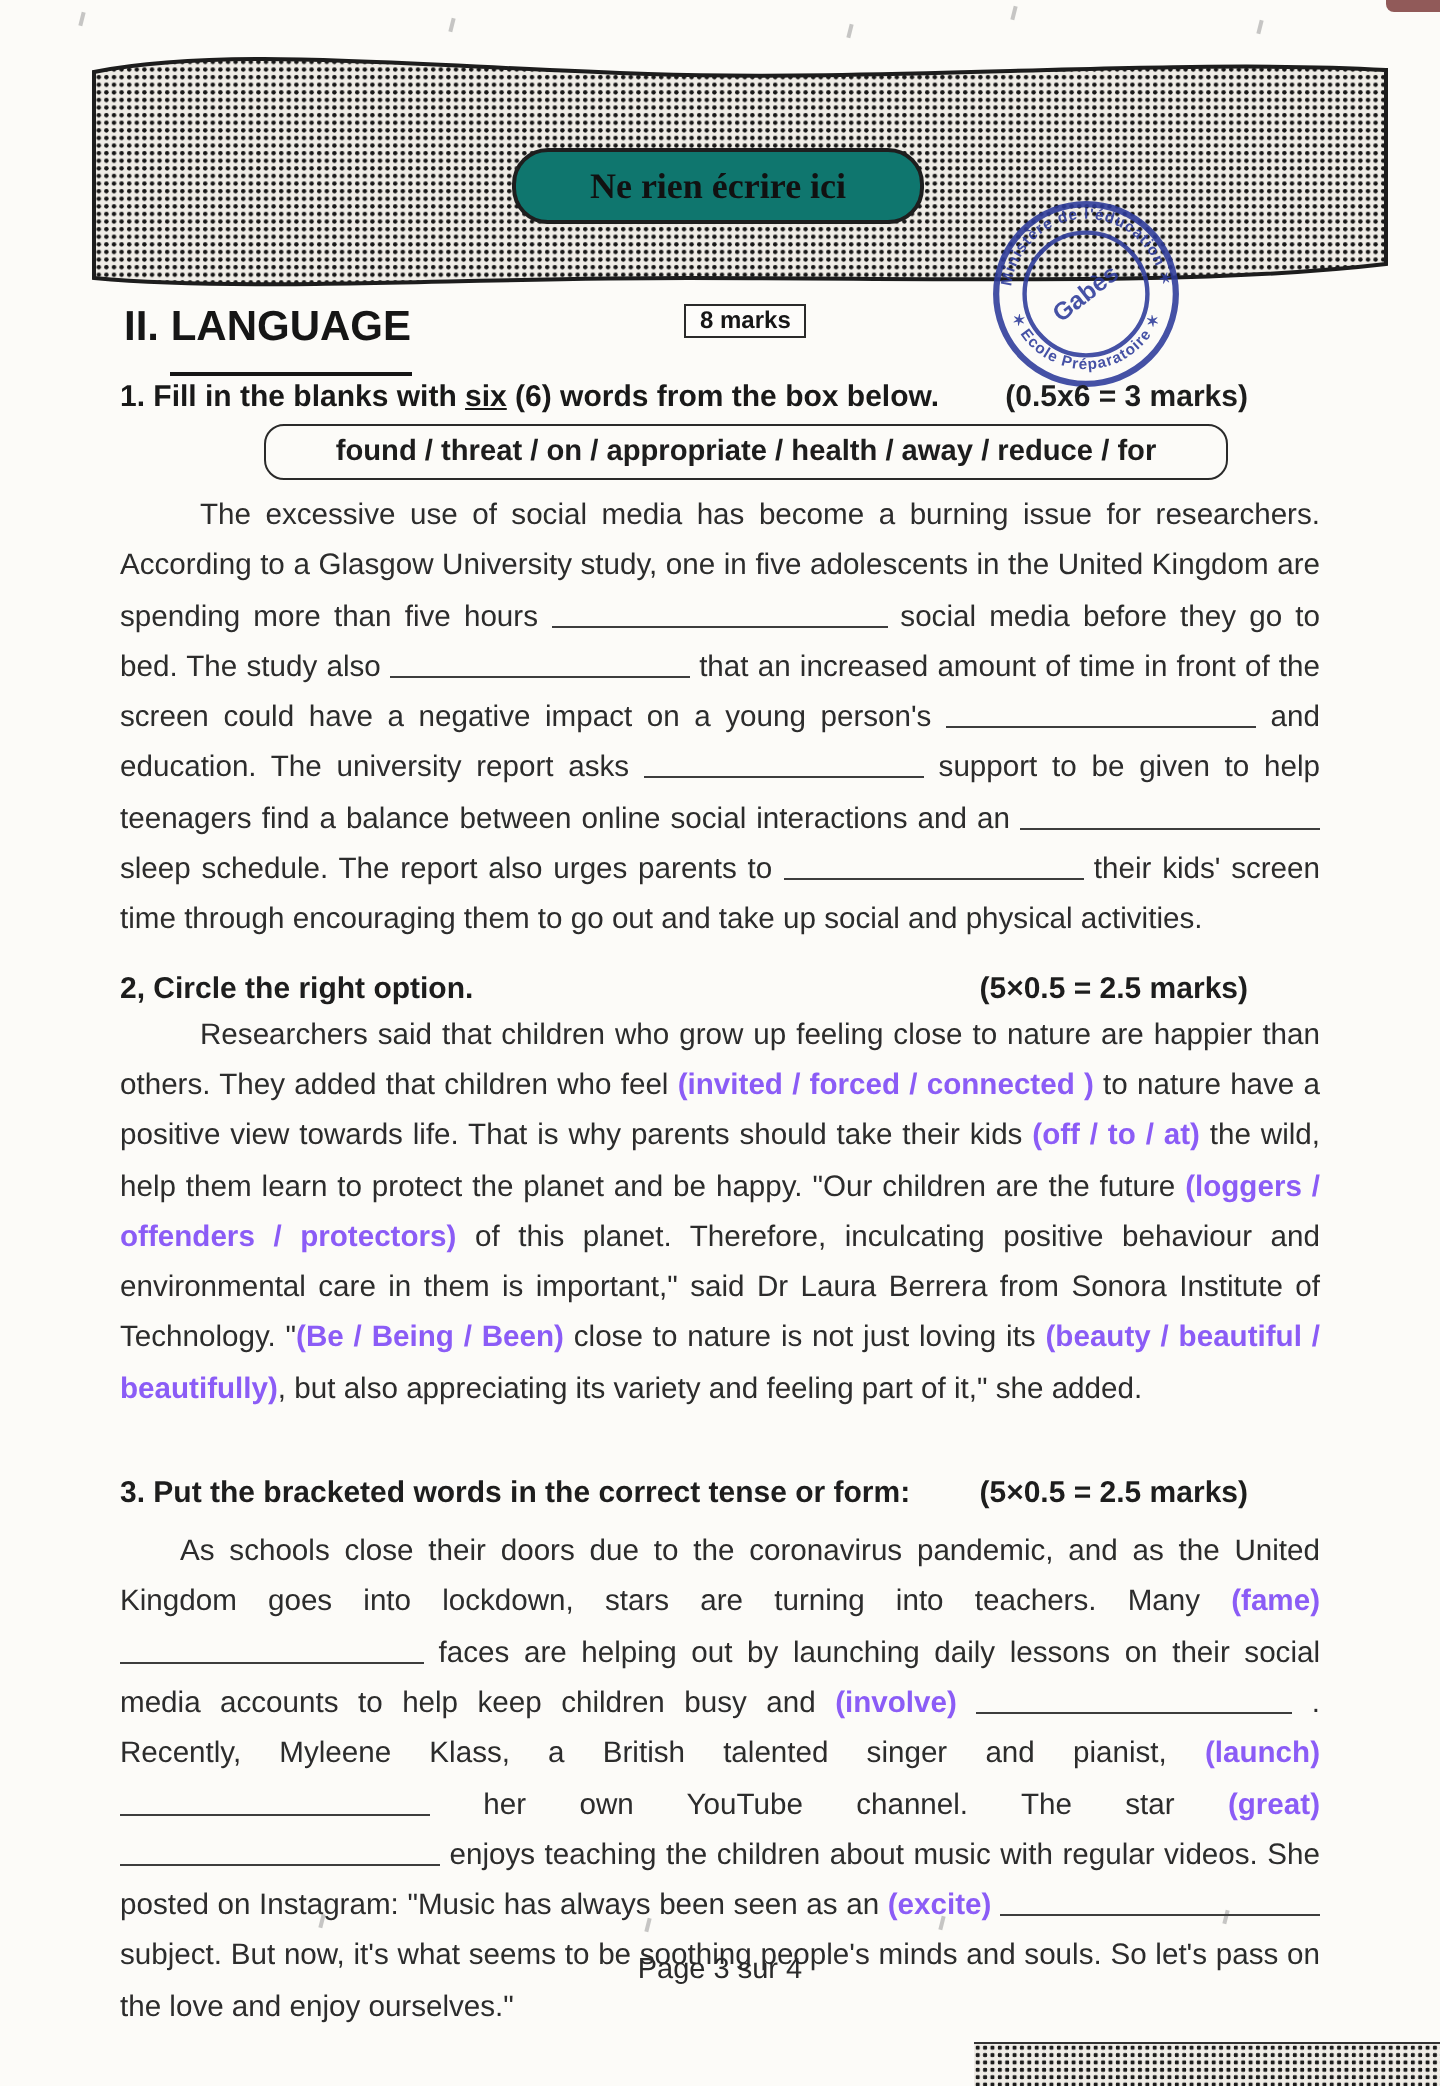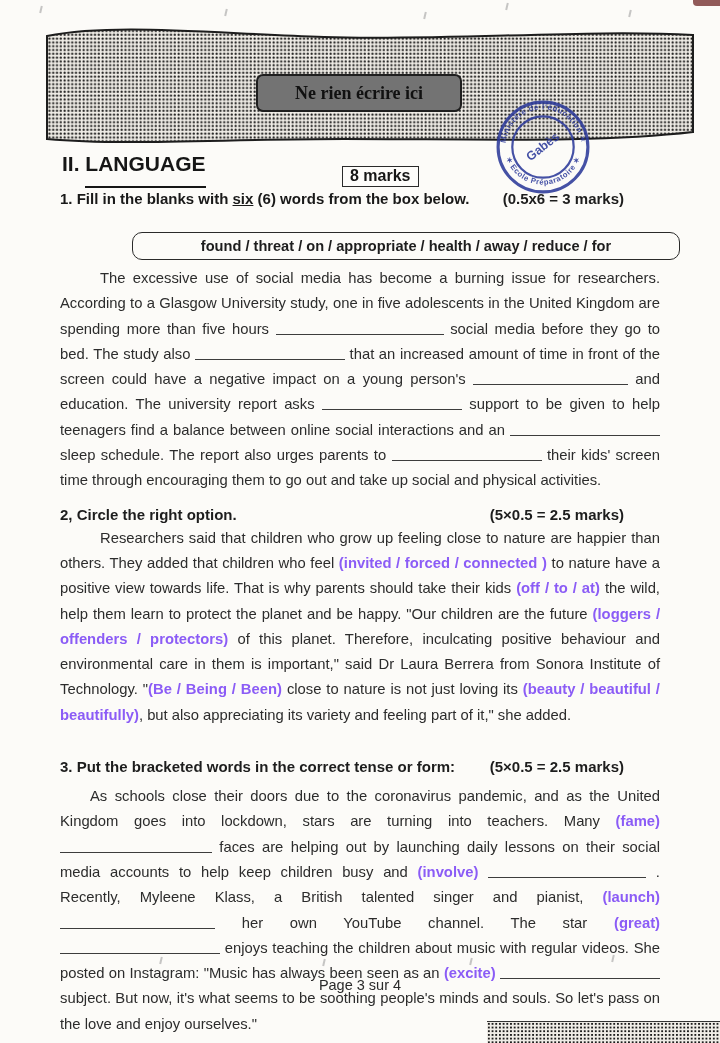--- a/index.html
+++ b/index.html
@@ -5,38 +5,38 @@
   html,body{margin:0;padding:0;}
   body{width:720px;height:1043px;background:#e9e7e3;font-family:"Liberation Sans", sans-serif;}
   .page{position:relative;width:720px;height:1043px;background:#fcfbf8;overflow:hidden;color:#2c2c2c;}
 
   
   .tick{position:absolute;width:2px;height:7px;background:#8f8f8f;opacity:.5;transform:rotate(14deg);}
   .corner-mark{position:absolute;top:0;right:0;width:27px;height:6px;background:#6d2424;opacity:.75;border-bottom-left-radius:4px;}
 
   
   .banner-wrap{position:absolute;left:44px;top:18px;width:652px;height:134px;}
-  .note-box{position:absolute;left:212px;top:56px;width:202px;height:34px;background:#737373;border:2px solid #1e1e1e;border-radius:7px;display:flex;align-items:center;justify-content:center;font-family:"Liberation Serif", serif;font-weight:700;font-size:18px;color:#111;}
+  .note-box{position:absolute;left:212px;top:56px;width:202px;height:34px;background:#0f766e;border:2px solid #1e1e1e;border-radius:18px;display:flex;align-items:center;justify-content:center;font-family:"Liberation Serif", serif;font-weight:700;font-size:18px;color:#111;}
 
   
   .stamp{position:absolute;left:488px;top:92px;width:110px;height:110px;opacity:.88;}
 
   
   .content{position:absolute;top:150px;left:0;width:720px;padding:0 60px;box-sizing:border-box;}
   .head-row{position:relative;height:40px;}
   .sec-title{position:absolute;left:2px;top:2px;font-size:21px;font-weight:700;color:#161616;}
   .sec-title .ul{border-bottom:2.6px solid #161616;padding-bottom:11px;}
-  .marks-badge{position:absolute;left:282px;top:16px;border:1.8px solid #2a2a2a;padding:0 7px 1px 7px;font-size:16px;font-weight:700;color:#161616;background:#fdfcfa;}
+  .marks-badge{position:absolute;left:282px;top:2px;border:1.8px solid #2a2a2a;padding:0 7px 1px 7px;font-size:12px;font-weight:700;color:#161616;background:#fdfcfa;}
 
   .q-row{display:flex;justify-content:space-between;align-items:baseline;font-weight:700;font-size:15px;color:#1d1d1d;margin-top:0;}
   .q-row .marks{margin-right:36px;white-space:nowrap;}
   .q2-row{margin-top:12px;gap:37px;}
   .q3-row{margin-top:30px;}
 
-  .word-box{margin:25px 0 6px 72px;width:548px;box-sizing:border-box;border:1.7px solid #2a2a2a;border-radius:10px;padding:5px 4px;text-align:center;font-weight:700;font-size:14.6px;color:#1d1d1d;}
+  .word-box{margin:5px 0 6px 72px;width:482px;box-sizing:border-box;border:1.7px solid #2a2a2a;border-radius:10px;padding:5px 4px;text-align:center;font-weight:700;font-size:14.6px;color:#1d1d1d;}
 
   .para{font-size:14.8px;line-height:25.3px;text-align:justify;text-indent:40px;color:#2c2c2c;margin:3px 0 0 0;}
   .para .b{font-weight:700;color:#8b5cf6;}
   .rich .b{font-weight:700;color:#191919;}
   .rich .u{text-decoration:underline;}
   .blank{display:inline-block;height:12px;border-bottom:1.5px solid #3d3d3d;transform:translateY(1px);}
 
   .footer{position:absolute;top:977px;left:0;width:720px;text-align:center;font-size:14.5px;color:#2a2a2a;}
 
   .bottom-bar{position:absolute;right:0;bottom:0;width:233px;height:21px;background-color:#efece6;background-image:radial-gradient(circle,#1c1c1c 1.05px,rgba(0,0,0,0) 1.2px);background-size:3.7px 3.7px;border-top:1px solid #333;}

